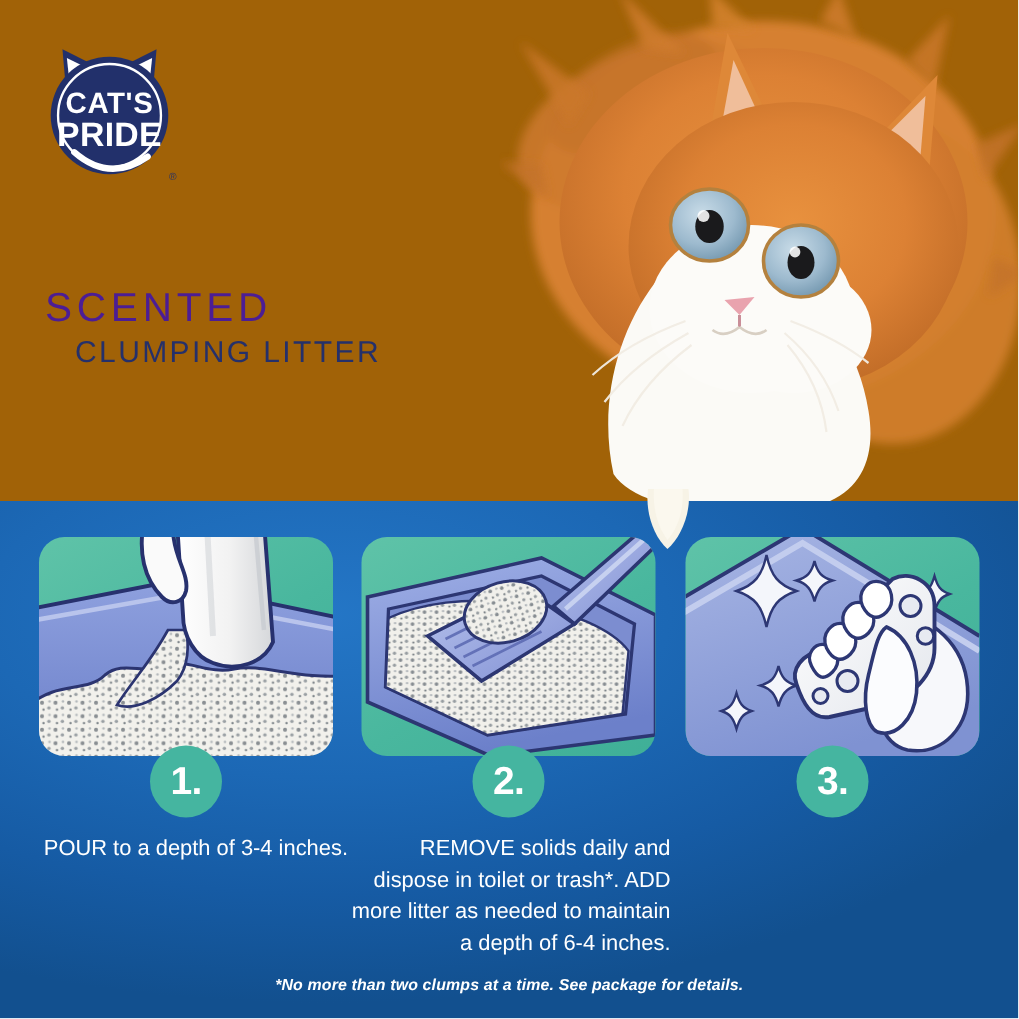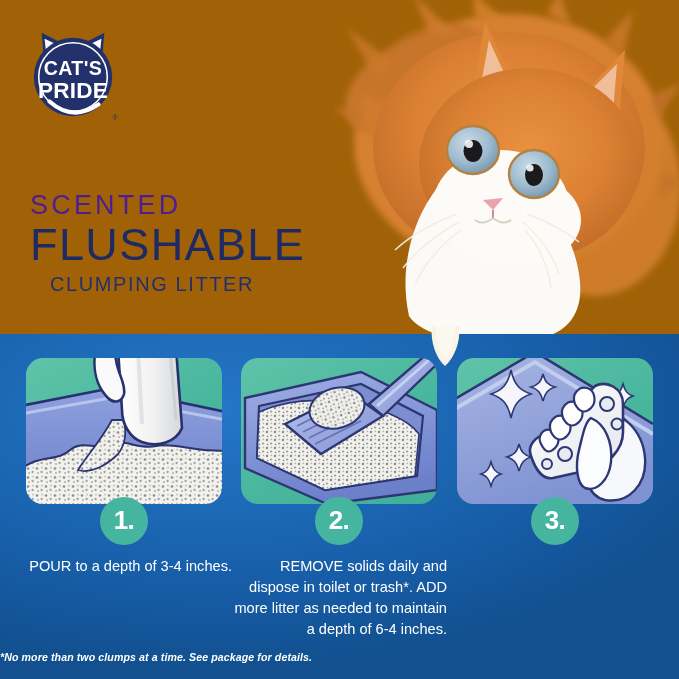--- a/index.html
+++ b/index.html
@@ -161,20 +161,21 @@
   #instruction-1 { left: 16px; }
   #instruction-2 { left: 231px; }
   #instruction-3 { left: 447px; }
 
   
   #footnote {
     position: absolute;
     left: 0;
     top: 317px;
     width: 679px;
+    text-align: center;
     color: #ffffff;
     font-size: 10.6px;
     font-style: italic;
     font-weight: 600;
     letter-spacing: 0.1px;
   }
 </style>
 </head>
 <body>
 
@@ -443,17 +444,16 @@
     </div>
 
     <div class="instruction" id="instruction-1">POUR to a depth of 3-4 inches.</div>
     <div class="instruction" id="instruction-2">REMOVE solids daily and dispose in toilet or trash*. ADD more litter as needed to maintain a depth of 6-4 inches.</div>
 
     <div id="footnote">*No more than two clumps at a time. See package for details.</div>
   </div>
 
   <div id="headline">
     <div class="hl-scented">SCENTED</div>
-    <div class="hl-flushable">FLUSHABLE</div>
     <div class="hl-clumping">CLUMPING LITTER</div>
   </div>
 
 </div>
 
 </body></html>

